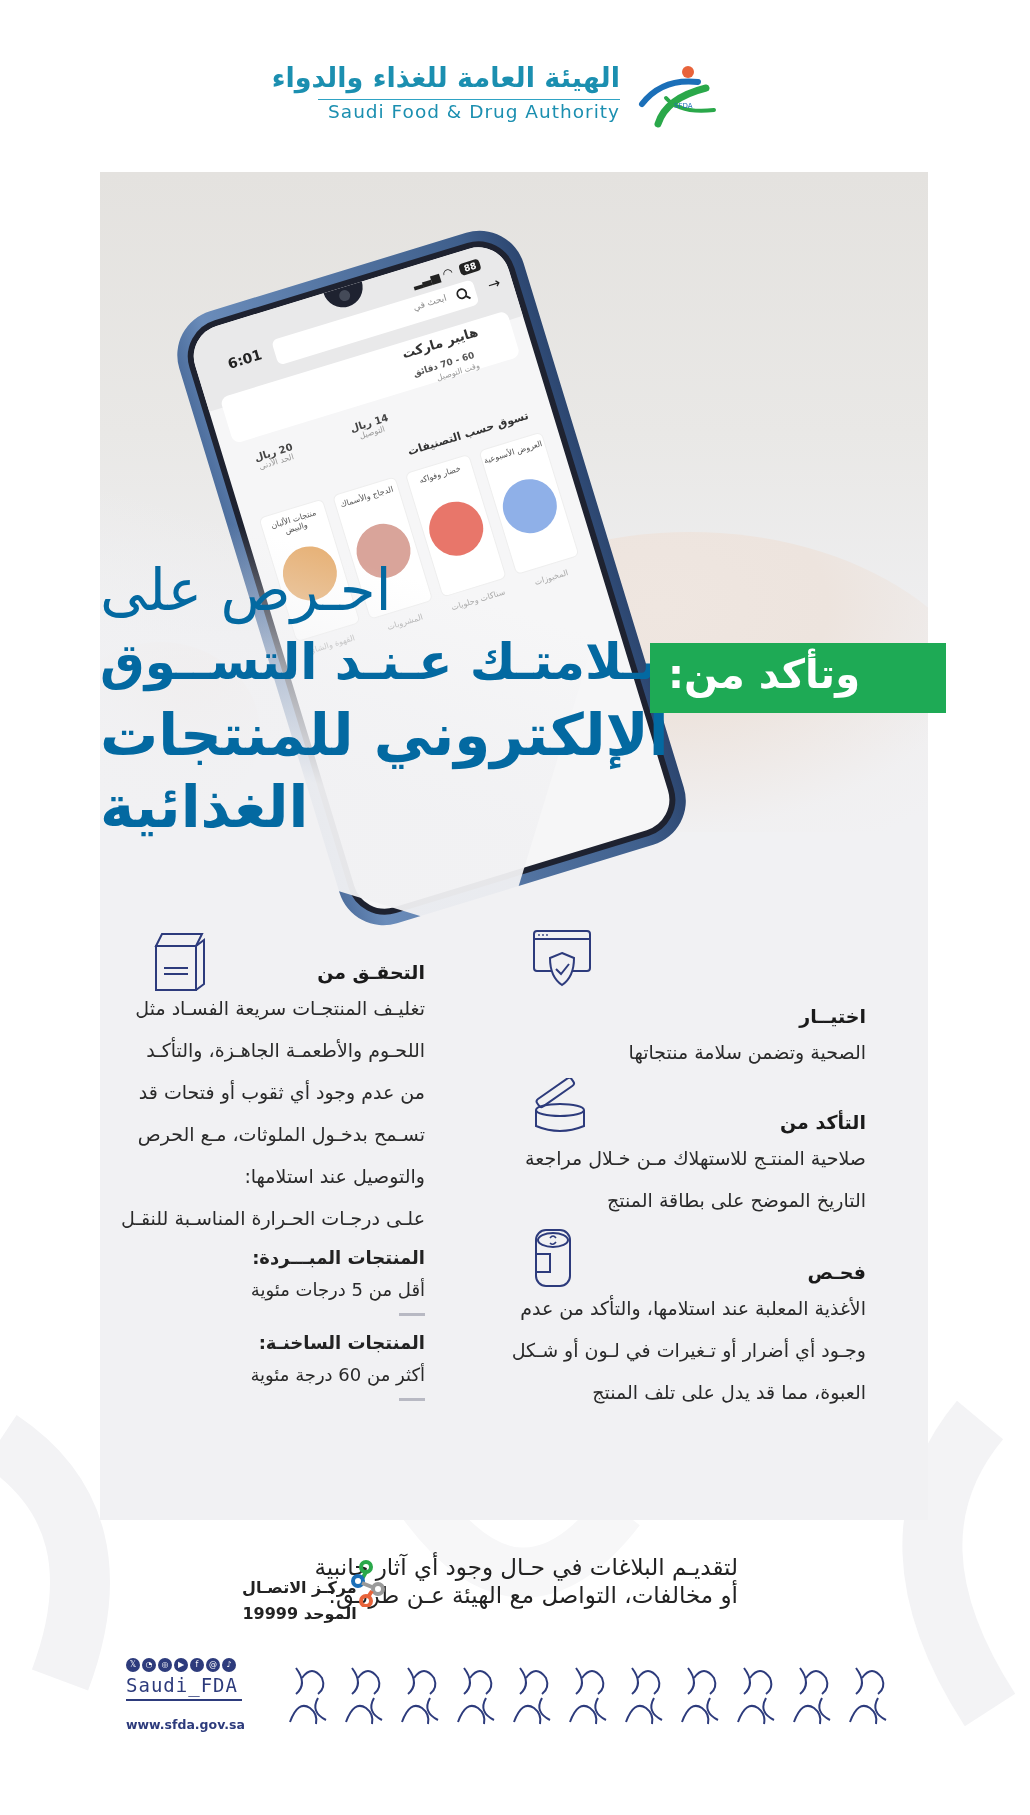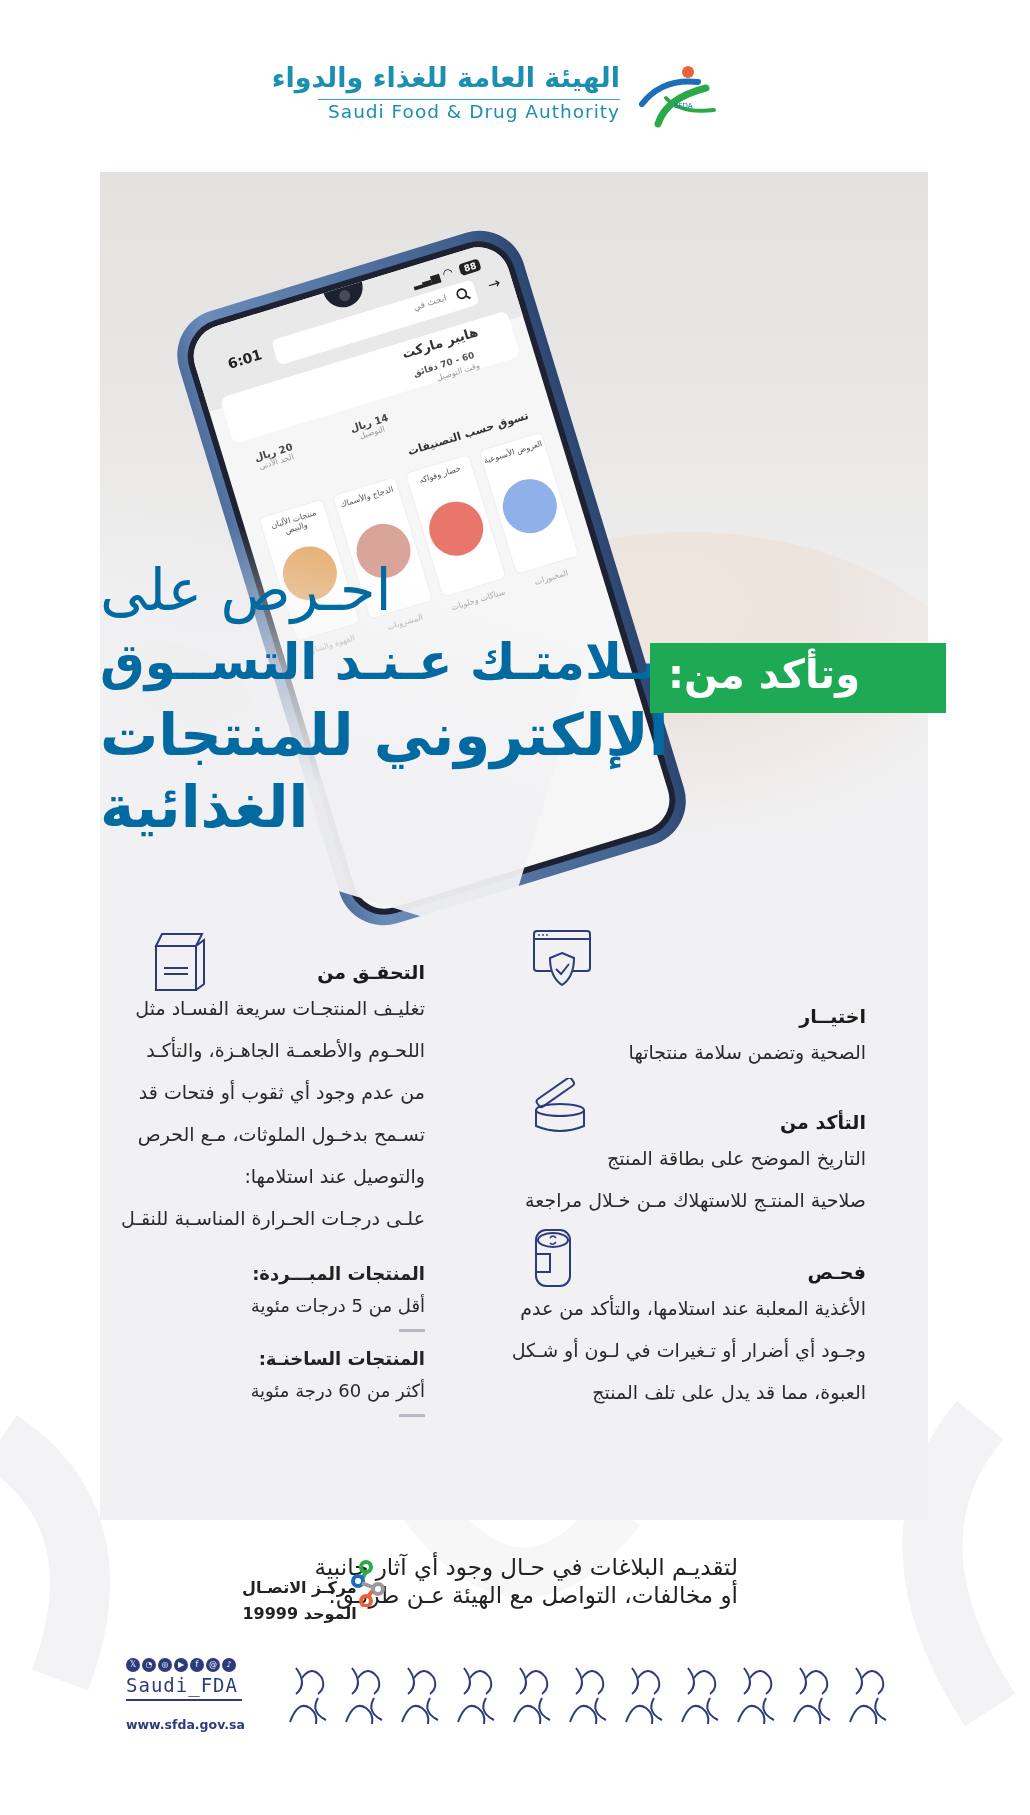--- a/index.html
+++ b/index.html
@@ -194,22 +194,22 @@
   </div>
 
   <svg class="tip-icon" style="left:432px; top:906px; width:56px; height:56px;" viewBox="0 0 56 56">
     <rect x="2" y="10" width="42" height="9" rx="3" transform="rotate(-35 23 14)" stroke="#2d3b7c" stroke-width="2" fill="none"></rect>
     <ellipse cx="28" cy="32" rx="24" ry="6" stroke="#2d3b7c" stroke-width="2" fill="none"></ellipse>
     <path d="M4 32 L4 48 Q28 58 52 48 L52 32" stroke="#2d3b7c" stroke-width="2" fill="none"></path>
   </svg>
   <div class="tip" style="right:62px; top:935px;">
     <div class="tip-title">التأكد من</div>
     <div class="tip-body">
+      <div>صلاحية المنتـج للاستهلاك مـن خـلال مراجعة</div>
       <div>التاريخ الموضح على بطاقة المنتج</div>
-      <div>صلاحية المنتـج للاستهلاك مـن خـلال مراجعة</div>
     </div>
   </div>
 
   <svg class="tip-icon" style="left:434px; top:1056px; width:38px; height:60px;" viewBox="0 0 38 60">
     <rect x="2" y="2" width="34" height="56" rx="10" stroke="#2d3b7c" stroke-width="2" fill="none"></rect>
     <ellipse cx="19" cy="12" rx="15" ry="7" stroke="#2d3b7c" stroke-width="2" fill="none"></ellipse>
     <path d="M16 10 Q19 6 22 10 M16 15 Q19 18 22 14" stroke="#2d3b7c" stroke-width="1.6" fill="none"></path>
     <path d="M2 26 L16 26 L16 44 L2 44" stroke="#2d3b7c" stroke-width="2" fill="none"></path>
   </svg>
   <div class="tip" style="right:62px; top:1085px;">
@@ -231,21 +231,21 @@
   <div class="tip" style="right:503px; top:785px;">
     <div class="tip-title">التحقـق من</div>
     <div class="tip-body">
       <div>تغليـف المنتجـات سريعة الفسـاد مثل</div>
       <div>اللحـوم والأطعمـة الجاهـزة، والتأكـد</div>
       <div>من عدم وجود أي ثقوب أو فتحات قد</div>
       <div>تسـمح بدخـول الملوثات، مـع الحرص</div>
       <div>والتوصيل عند استلامها:</div>
       <div>علـى درجـات الحـرارة المناسـبة للنقـل</div>
     </div>
-    <div style="margin-top:18px;">
+    <div style="margin-top:2px;">
       <div class="temp-label">المنتجات المبـــردة:</div>
       <div class="temp-value">أقل من 5 درجات مئوية</div>
       <div class="temp-rule"></div>
       <div class="temp-label">المنتجات الساخنـة:</div>
       <div class="temp-value">أكثر من 60 درجة مئوية</div>
       <div class="temp-rule"></div>
     </div>
   </div>
 </div>
 

